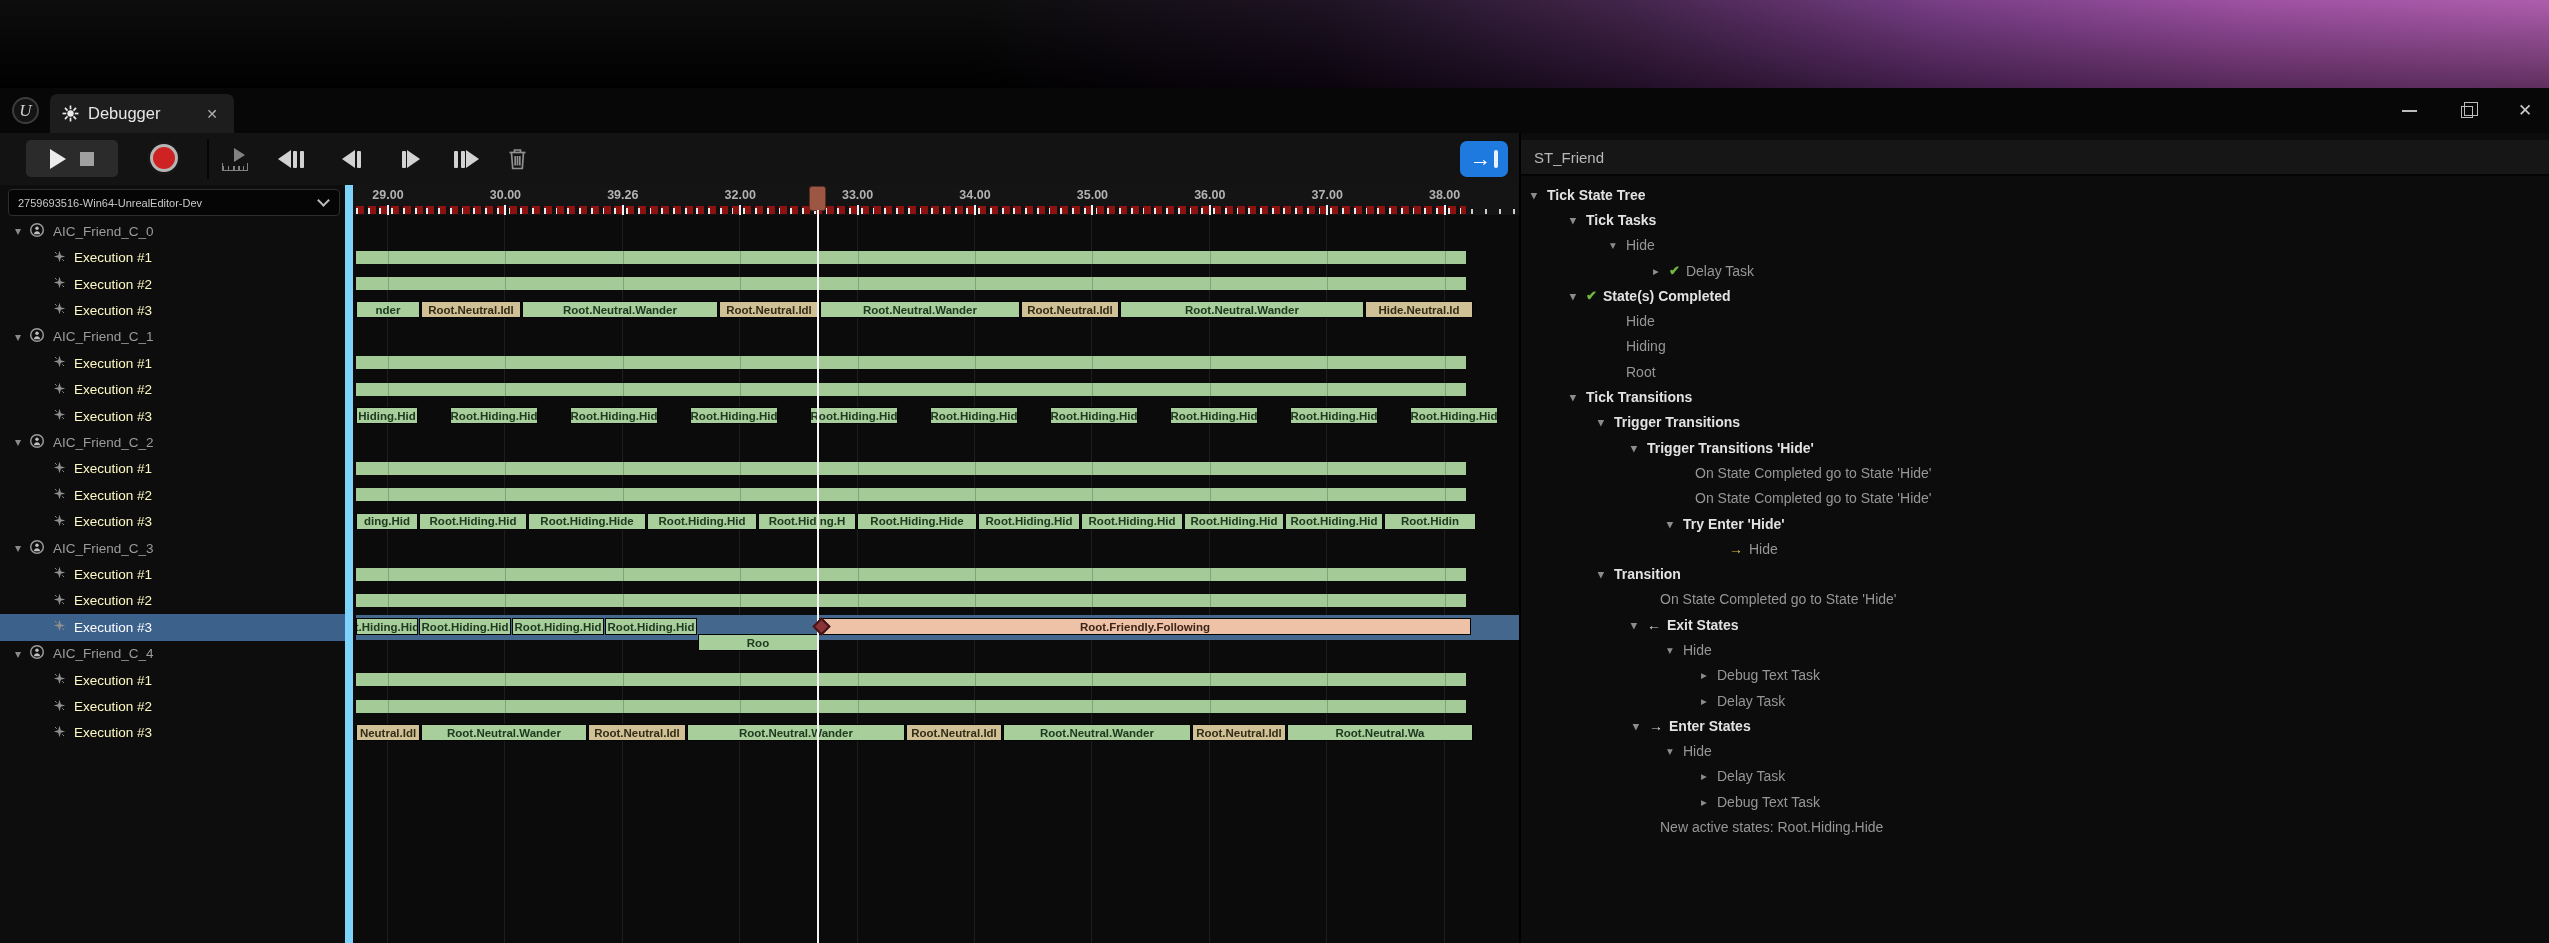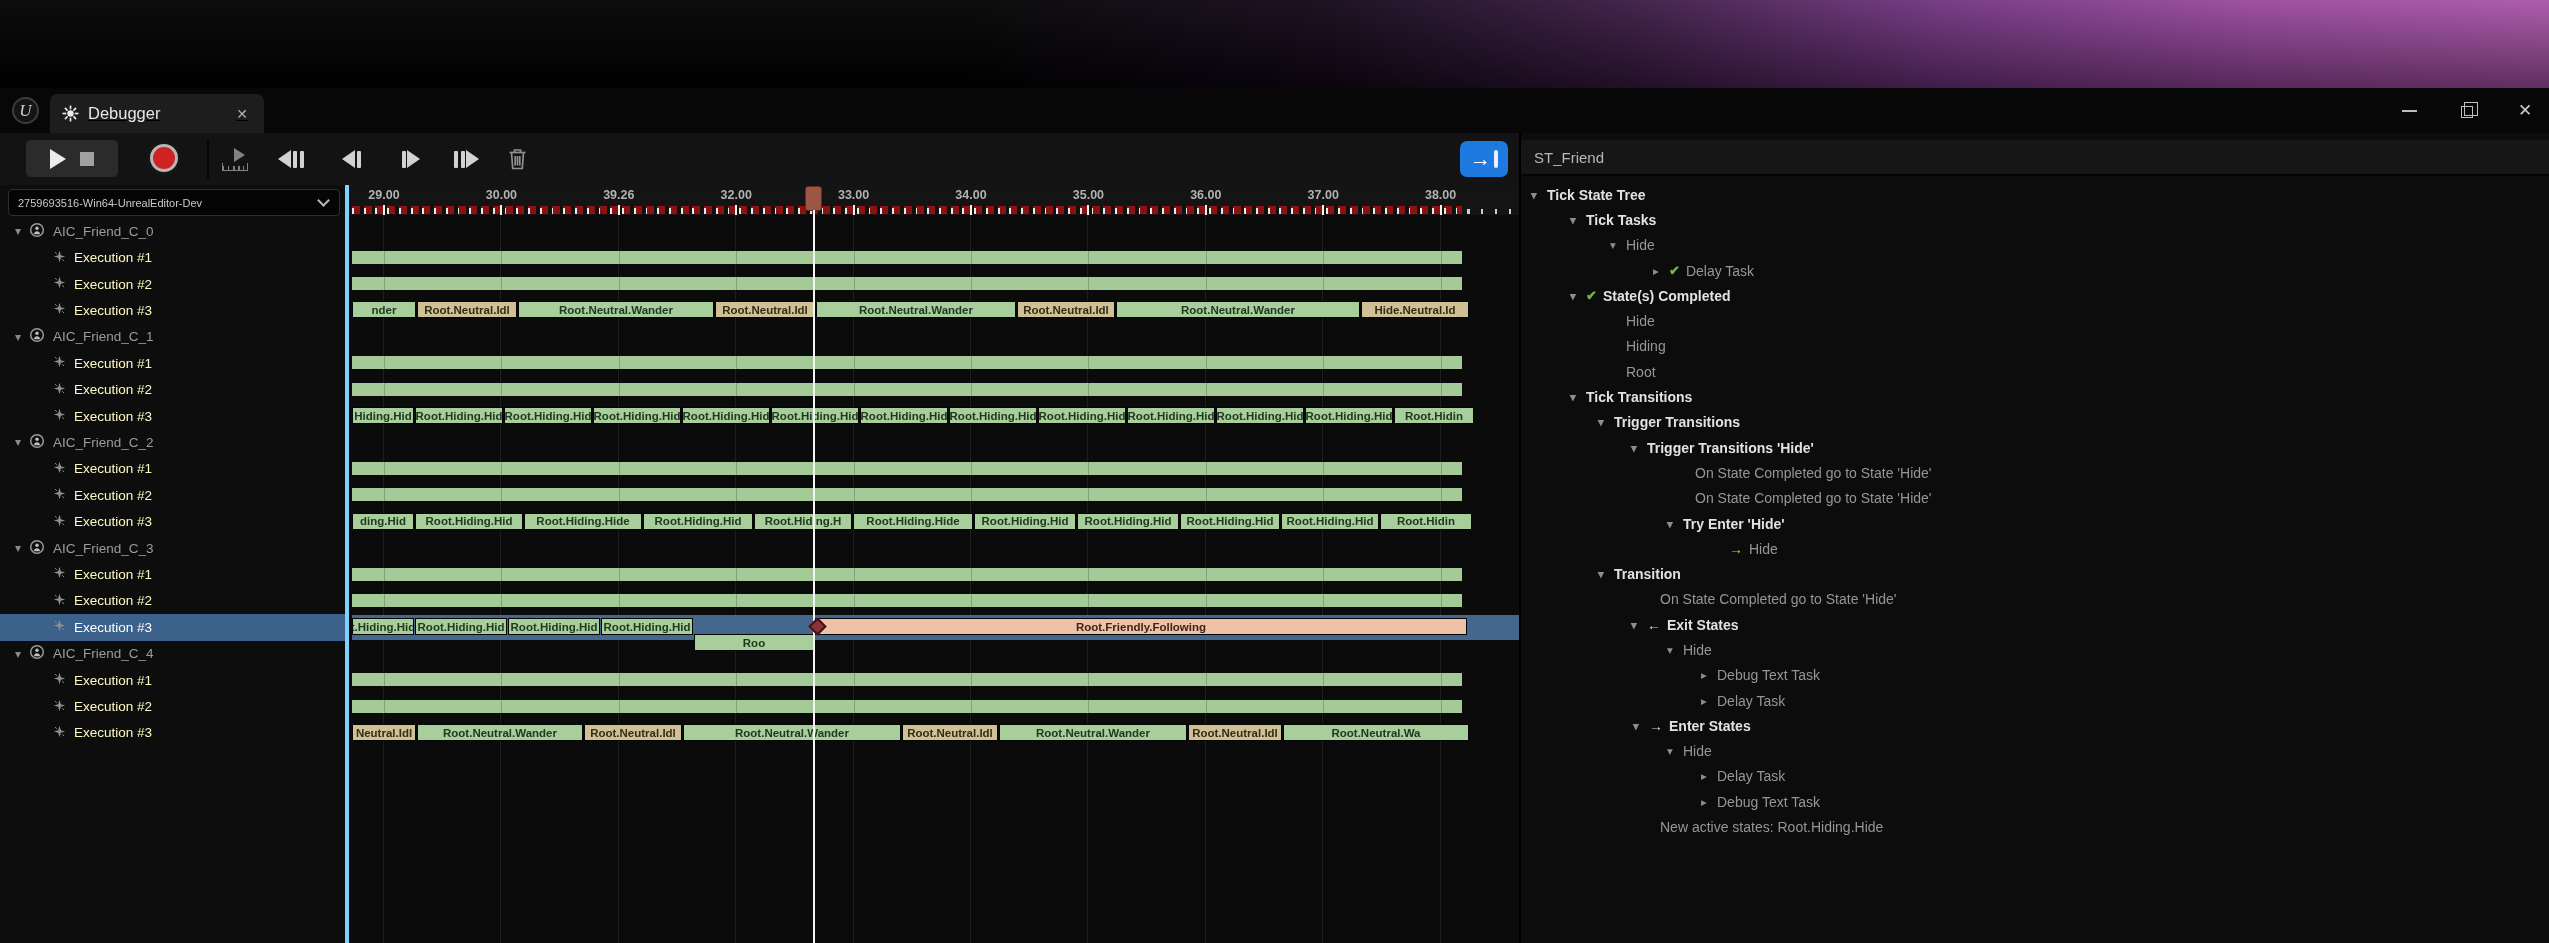--- a/index.html
+++ b/index.html
@@ -16,22 +16,22 @@
   
   .window { position:absolute; left:0; top:88px; width:2549px; height:855px; background:#0b0b0b; }
   .win-topline { position:absolute; left:0; top:0; width:100%; height:3px;
     background:linear-gradient(90deg,#10365e,#0b2646 55%, #081626); opacity:.8; }
 
   
   .tabbar { position:absolute; left:0; top:0; width:100%; height:45px; background:#070707; }
   .ue-logo { position:absolute; left:12px; top:9px; width:27px; height:27px; border-radius:50%;
     background:#141414; border:2px solid #3d3d3d; color:#cfcfcf; font-family:"Liberation Serif",serif;
     font-size:17px; font-style:italic; text-align:center; line-height:23px; }
-  .tab { position:absolute; left:50px; top:6px; width:214px; height:39px; background:#1d1d1d;
-    border-radius:7px 7px 0 0; display:flex; align-items:center; padding:8px 12px;text-decoration:underline; }
+  .tab { position:absolute; left:50px; top:6px; width:184px; height:39px; background:#1d1d1d;
+    border-radius:7px 7px 0 0; display:flex; align-items:center; padding:8px 12px; }
   .tab-icon { width:17px; height:17px; margin-right:9px; flex:none; }
   .tab-label { color:#e6e6e6; font-size:16.5px; }
   .tab-close { margin-left:auto; color:#b0b0b0; font-size:14px; cursor:pointer; padding:2px 4px; }
   .win-controls { position:absolute; right:8px; top:0; height:45px; display:flex; align-items:center; gap:26px; }
   .win-btn { width:32px; height:30px; display:flex; align-items:center; justify-content:center; color:#bdbdbd; }
   .min-glyph { display:block; width:15px; height:2px; background:#bdbdbd; }
   .restore-glyph { position:relative; width:12px; height:12px; border:1.5px solid #bdbdbd; background:transparent; margin-top:3px; }
   .restore-glyph:before { content:""; position:absolute; left:2px; top:-5px; width:12px; height:12px; border:1.5px solid #bdbdbd; }
   .close-glyph { font-size:17px; color:#c8c8c8; }
 
@@ -75,21 +75,21 @@
   .tree-rows { position:absolute; left:0; top:33px; width:100%; }
   .trow { height:26.42px; display:flex; align-items:center; color:#fef9c3; font-size:13.5px; }
   .trow.hdr { padding-left:15px; color:#9c9c9c; }
   .trow.exec { padding-left:53px; }
   .trow .caret { color:#8a8a8a; font-size:12px; margin-right:8px; }
   .trow svg { flex:none; margin-right:8px; }
   .trow.sel { background:#3c618a; color:#fff; }
 
   
   .tl-panel { position:absolute; left:345px; top:0; right:0; bottom:0; background:#0b0b0b;
-    border-left:4px solid #7dd3fc; overflow:hidden; }
+    border-left:8px solid #7dd3fc; overflow:hidden; }
   .ruler { position:absolute; left:0; top:0; right:0; height:30px; background:#141414; }
   .ruler-label { position:absolute; top:3px; width:60px; margin-left:-30px; text-align:center;
     color:#b2b2b2; font-size:12.5px; font-weight:600; }
   .red-band { position:absolute; left:3px; top:21px; width:1110px; height:8px;
     background:repeating-linear-gradient(90deg,#8c1212 0 8px, #101010 8px 11.74px); }
   .minor-ticks { position:absolute; left:3px; top:23px; width:1110px; height:6px;
     background:repeating-linear-gradient(90deg,#e9e9e9 0 1.8px, transparent 1.8px 11.74px); }
   .after-ticks { position:absolute; left:1118px; top:24px; width:60px; height:5px;
     background:repeating-linear-gradient(90deg,#cfcfcf 0 2.5px, transparent 2.5px 14px); }
   .major-tick { position:absolute; top:20px; width:2px; height:10px; background:#f2f2f2; }
@@ -438,21 +438,21 @@
                   <div class="seg t" style="width: 100px;">Root.Neutral.Idl</div>
                   <div class="seg g" style="width: 196px;">Root.Neutral.Wander</div>
                   <div class="seg t" style="width: 100px;">Root.Neutral.Idl</div>
                   <div class="seg g" style="width: 200px;">Root.Neutral.Wander</div>
                   <div class="seg t" style="width: 98px;">Root.Neutral.Idl</div>
                   <div class="seg g" style="width: 244px;">Root.Neutral.Wander</div>
                   <div class="seg t" style="width: 108px;">Hide.Neutral.Id</div>
                 </div>
                 <div class="plainbar" style="top: 141.2px;"></div>
                 <div class="plainbar" style="top: 167.62px;"></div>
-                <div class="segrow" style="top: 192.04px;">
+                <div class="segrow" style="top: 192.04px; gap: 31px;">
                   <div class="seg g" style="width: 62px;">Hiding.Hid</div>
                   <div class="seg g" style="width: 88px;">Root.Hiding.Hid</div>
                   <div class="seg g" style="width: 88px;">Root.Hiding.Hid</div>
                   <div class="seg g" style="width: 88px;">Root.Hiding.Hid</div>
                   <div class="seg g" style="width: 88px;">Root.Hiding.Hid</div>
                   <div class="seg g" style="width: 88px;">Root.Hiding.Hid</div>
                   <div class="seg g" style="width: 88px;">Root.Hiding.Hid</div>
                   <div class="seg g" style="width: 88px;">Root.Hiding.Hid</div>
                   <div class="seg g" style="width: 88px;">Root.Hiding.Hid</div>
                   <div class="seg g" style="width: 88px;">Root.Hiding.Hid</div>

